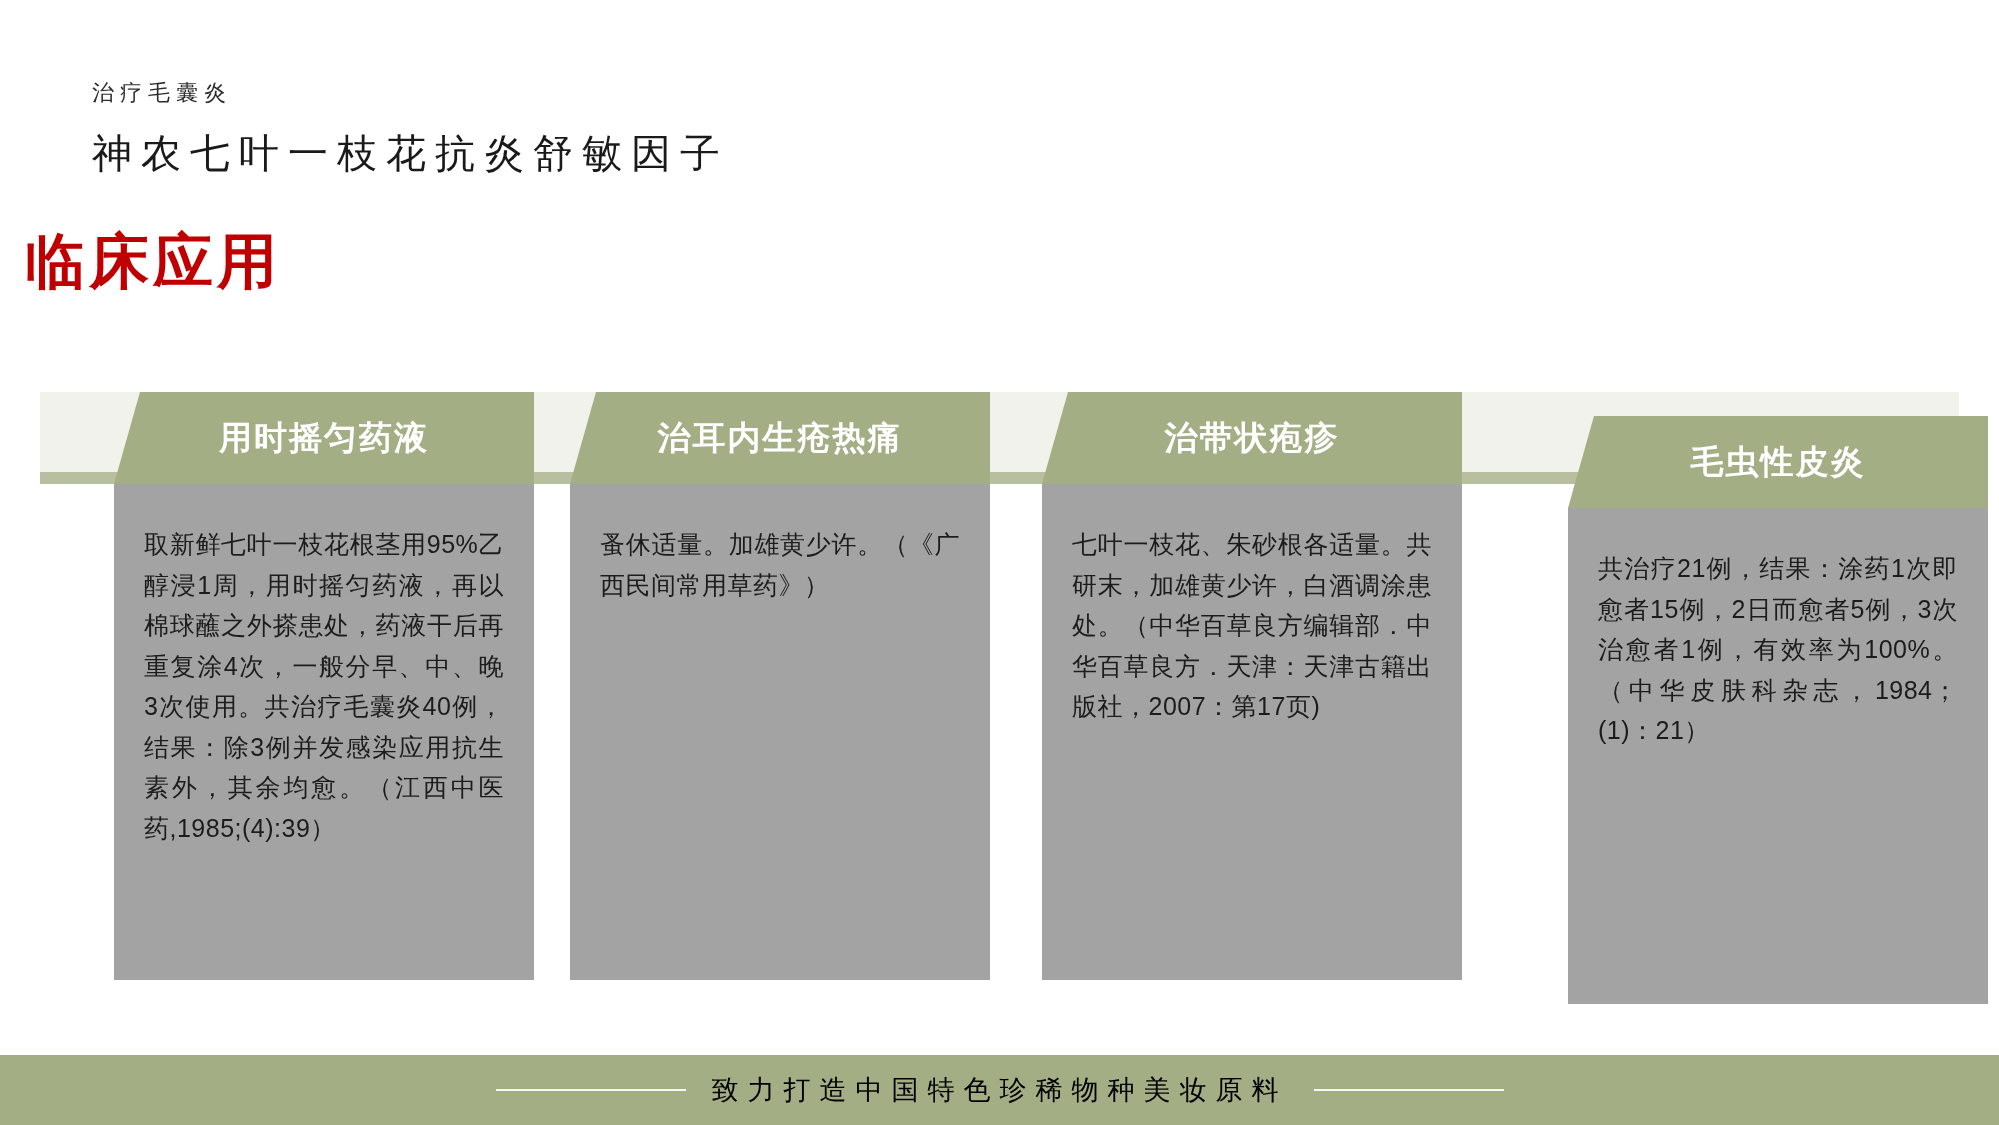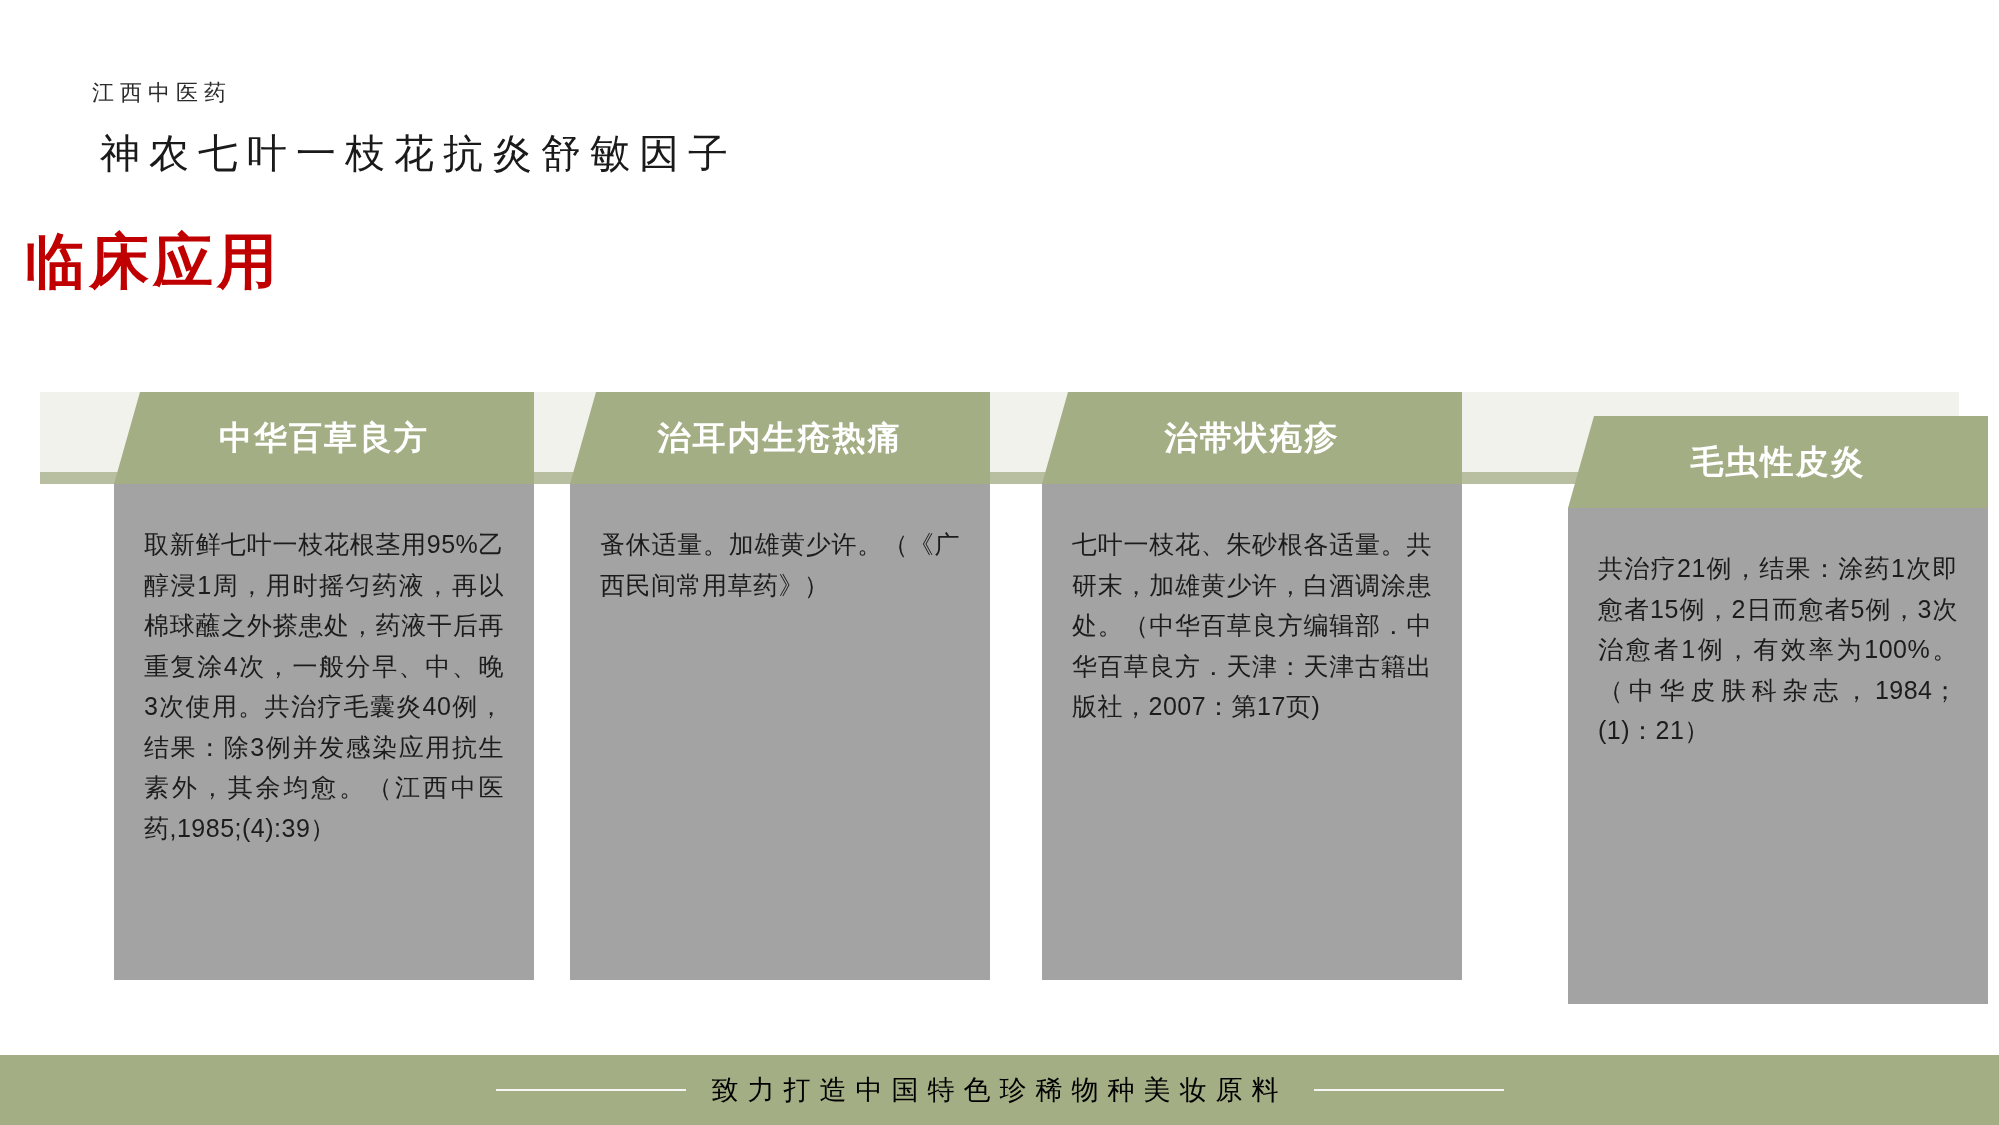--- a/index.html
+++ b/index.html
@@ -27,21 +27,21 @@
     font-size: 22px;
     letter-spacing: 6px;
     color: #2b2b2b;
     margin: 0 0 18px 8px;
   }
   .brand-title {
     font-family: "Liberation Serif", serif;
     font-size: 40px;
     letter-spacing: 9px;
     color: #1a1a1a;
-    margin: 16px;
+    margin: 8px;
     white-space: nowrap;
   }
 
   
   .main-title {
     position: absolute;
     top: 222px;
     left: 0;
     width: 1999px;
     text-align: left;
@@ -157,33 +157,33 @@
     font-family: "Liberation Serif", serif;
     font-size: 27px;
     letter-spacing: 9px;
     white-space: nowrap;
   }
 </style>
 </head>
 <body>
 
 <div class="header">
-  <div class="brand-kicker">江西中医药</div>
+  <div class="brand-kicker">治疗毛囊炎</div>
   <div class="brand-title">神农七叶一枝花抗炎舒敏因子</div>
 </div>
 
 <div class="main-title">临床应用</div>
 
 <div class="band"></div>
 <div class="band-underline"></div>
 
 <div class="cards">
 
   <div class="card card-0">
-    <div class="card-head">中华百草良方</div>
+    <div class="card-head">用时摇匀药液</div>
     <div class="card-body">
       <div class="card-text">取新鲜七叶一枝花根茎用95%乙醇浸1周，用时摇匀药液，再以棉球蘸之外搽患处，药液干后再重复涂4次，一般分早、中、晚3次使用。共治疗毛囊炎40例，结果：除3例并发感染应用抗生素外，其余均愈。（江西中医药,1985;(4):39）</div>
     </div>
   </div>
 
   <div class="card card-1">
     <div class="card-head">治耳内生疮热痛</div>
     <div class="card-body">
       <div class="card-text">蚤休适量。加雄黄少许。（《广西民间常用草药》）</div>
     </div>

